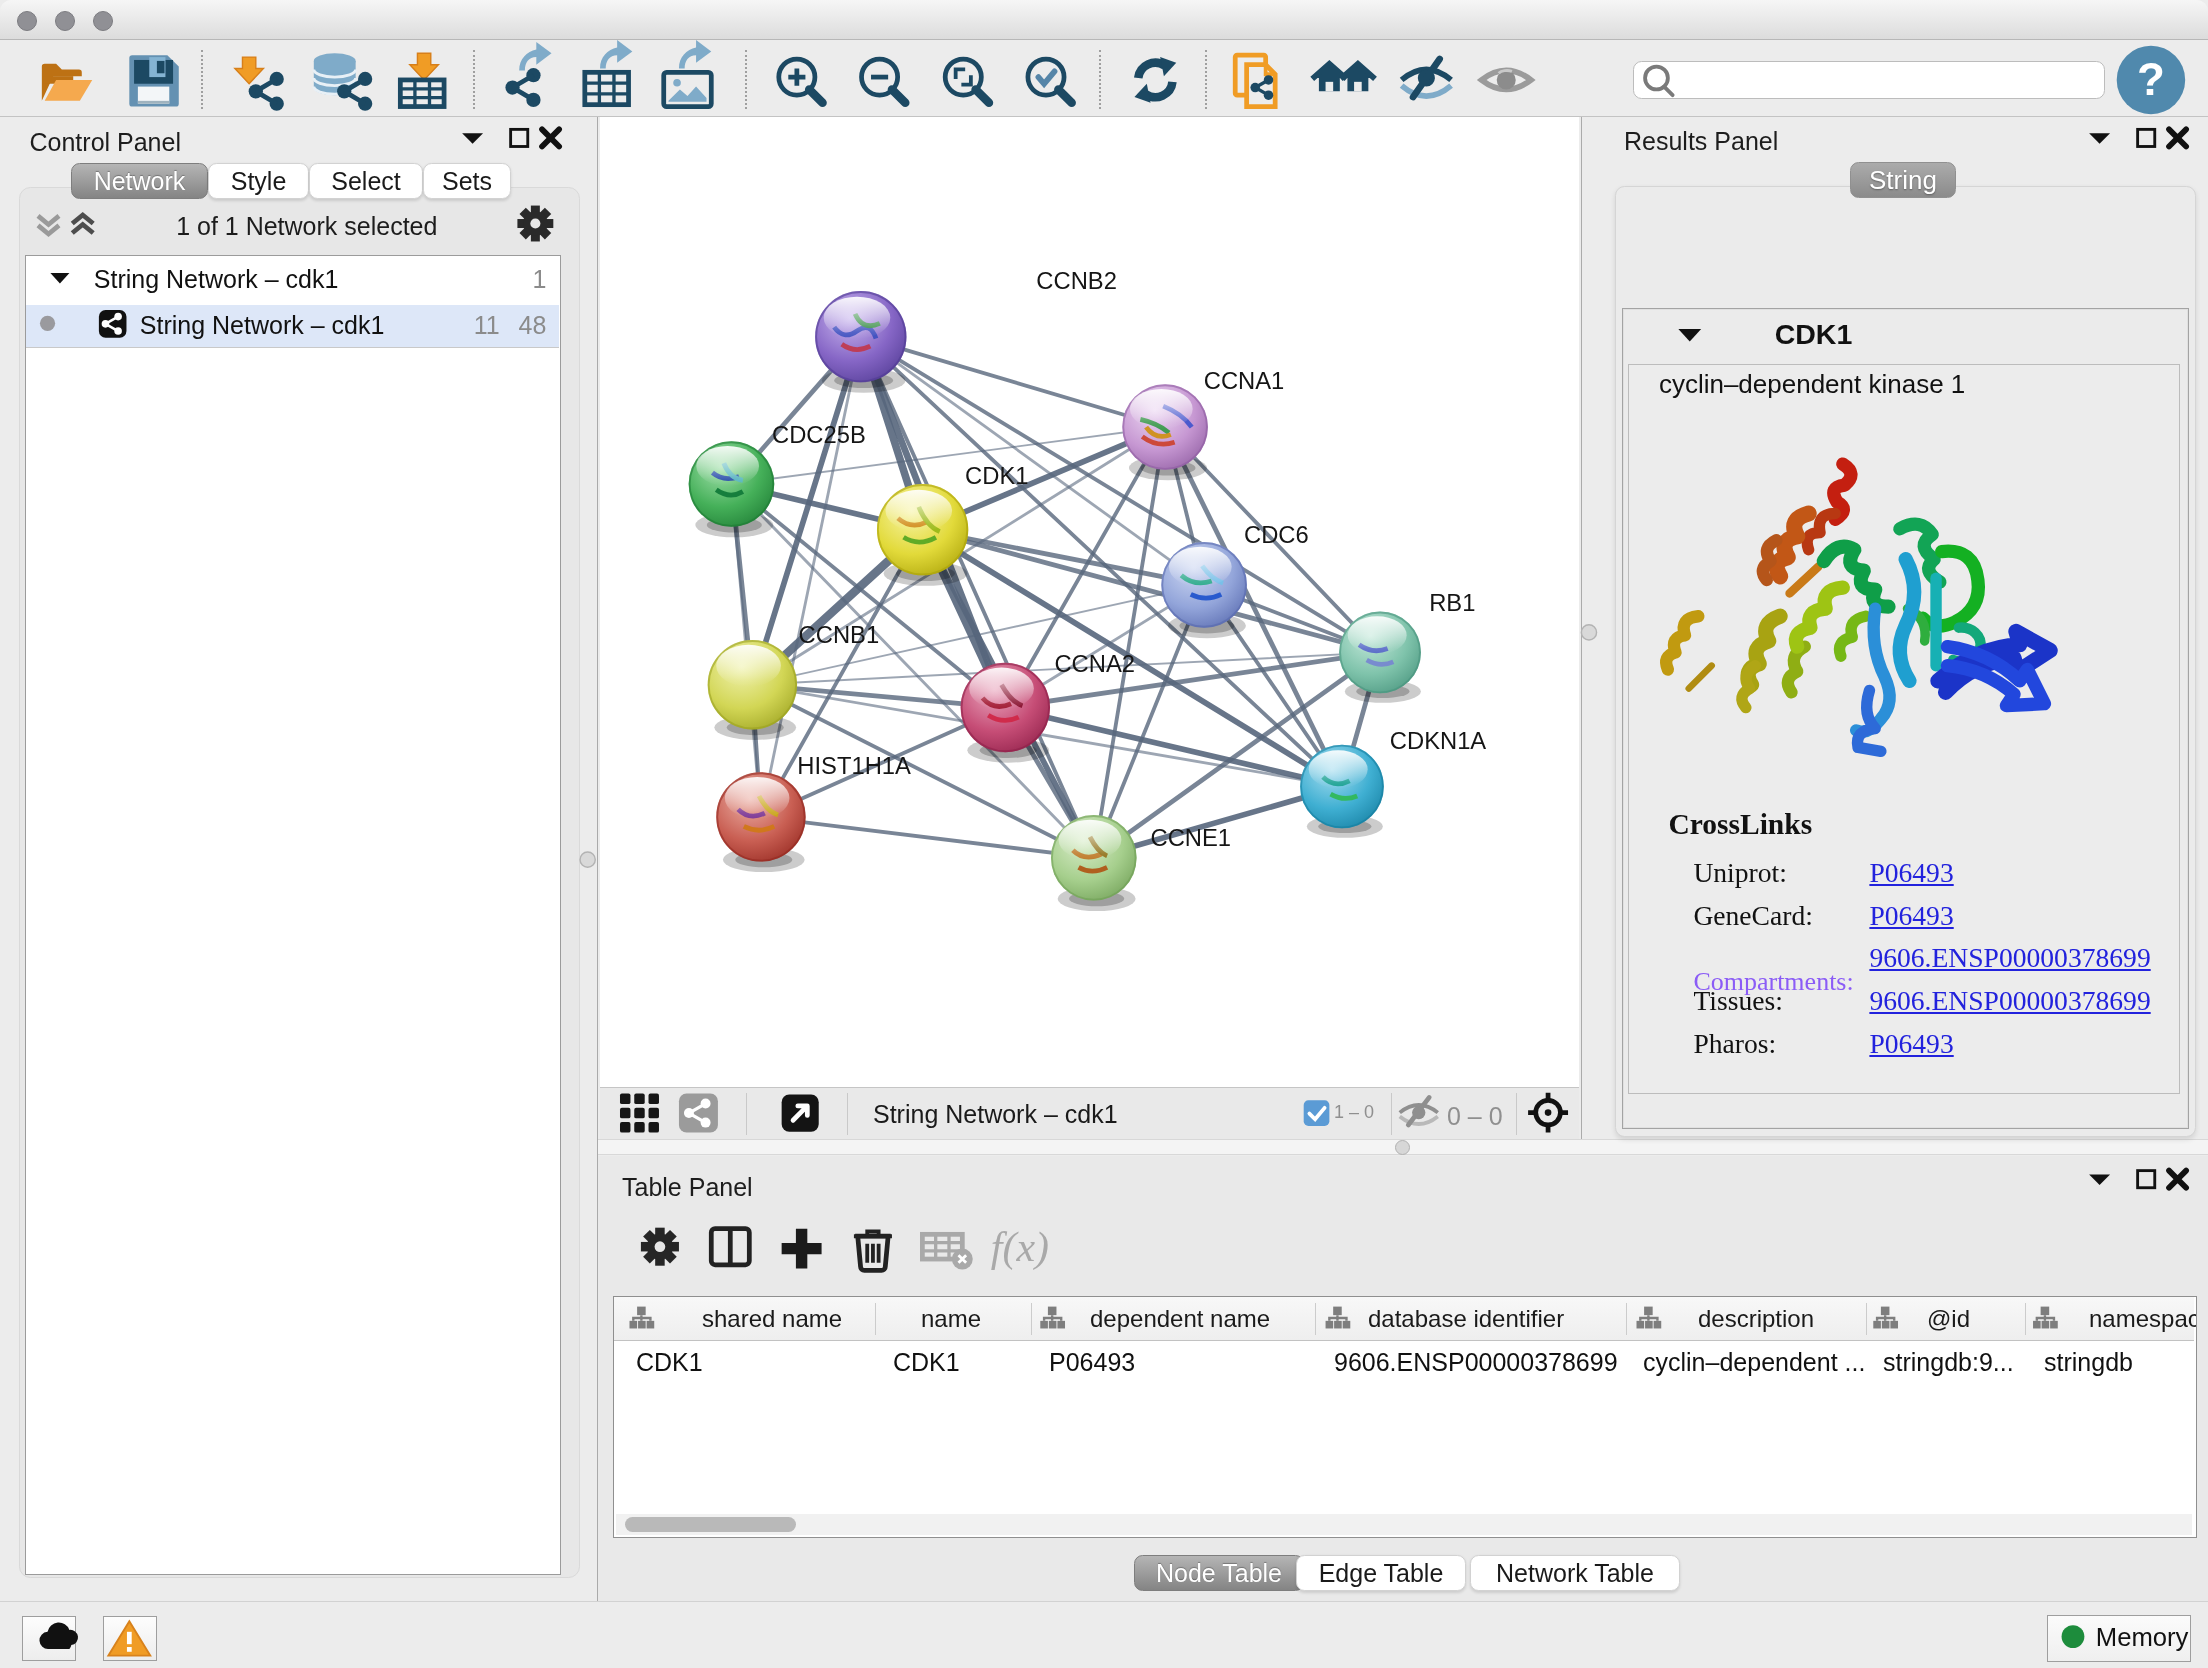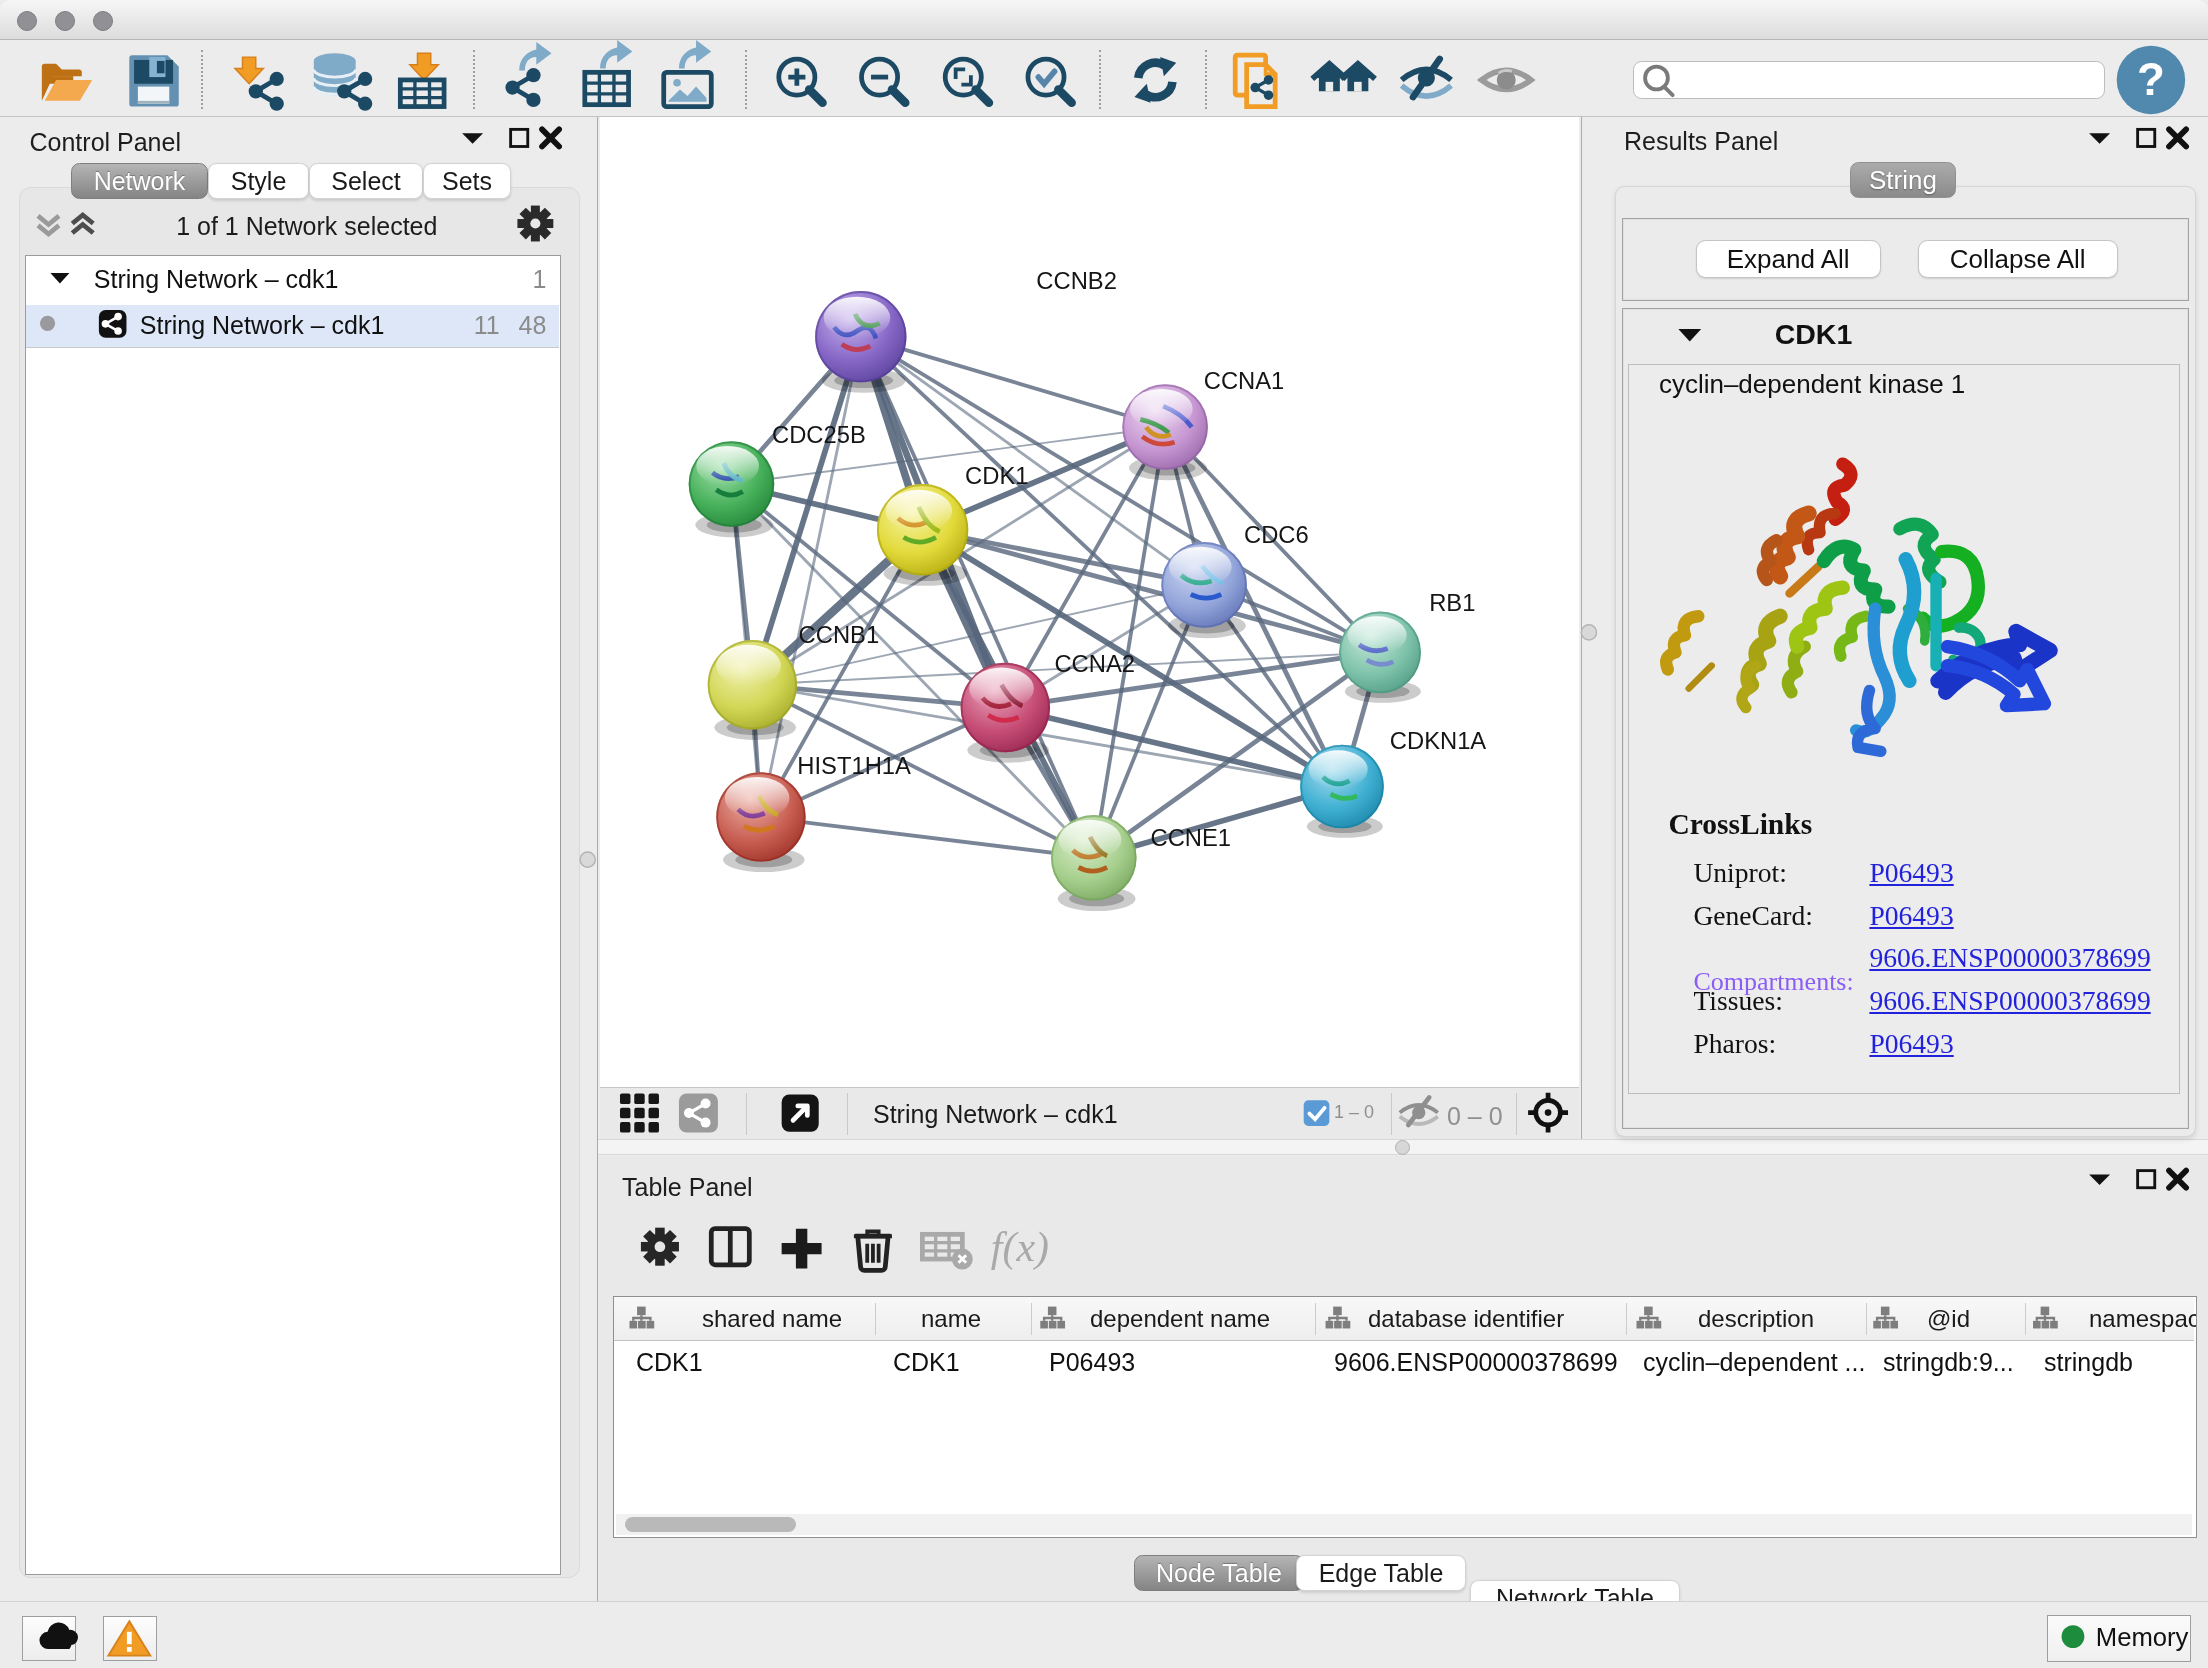--- a/index.html
+++ b/index.html
@@ -338,24 +338,20 @@
 </div>
 
 <div class="abs" id="hstrip">
     <div class="vcirc" style="left:797px;top:0px;"></div>
   </div>
 
 <div class="abs" id="rightpanel">
   <div class="paneltitle" style="position:absolute;left:42px;top:9.5px;">Results Panel</div>
   <div id="stringtab">String</div>
   <div id="rp-container">
-    <div class="rpbox" id="expandbtns">
-      <div class="btn" style="left:73px;width:185px;">Expand All</div>
-      <div class="btn" style="left:295px;width:200px;">Collapse All</div>
-    </div>
     <div class="rpbox" id="cdk1box">
       <div style="position:absolute;left:152px;top:8.6px;font-size:28.5px;font-weight:bold;color:#111;">CDK1</div>
       <div id="cdk1inner">
         <div style="position:absolute;left:29.5px;top:3.8px;font-size:26px;color:#111;">cyclin–dependent kinase 1</div>
         <div class="serif" style="position:absolute;left:39px;top:443px;font-size:29.5px;font-weight:bold;color:#111;">CrossLinks</div>
         <div class="serif" style="position:absolute;left:64px;top:492px;font-size:27.6px;color:#111;">Uniprot:</div>
         <div class="serif" style="position:absolute;left:64px;top:535px;font-size:27.6px;color:#111;">GeneCard:</div>
         <div class="serif" style="position:absolute;left:64px;top:602px;font-size:26px;color:#8b5cf6;">Compartments:</div>
         <div class="serif" style="position:absolute;left:64px;top:620px;font-size:27.6px;color:#111;">Tissues:</div>
         <div class="serif" style="position:absolute;left:64px;top:663px;font-size:27.6px;color:#111;">Pharos:</div>
@@ -396,21 +392,21 @@
       <div class="td" style="left:1269px;">stringdb:9...</div>
       <div class="td" style="left:1430px;">stringdb</div>
     </div>
     <div id="tpscroll">
         <div id="tpthumb"></div>
       </div>
   </div>
   <div id="tptabs">
     <div class="tab tabsel" style="left:0;width:170px;margin-left:12px;">Node Table</div>
     <div class="tab tabun" style="left:174px;width:170px;">Edge Table</div>
-    <div class="tab tabun" style="left:348px;width:210px;margin-top:25px;">Network Table</div>
+    <div class="tab tabun" style="left:348px;width:210px;">Network Table</div>
   </div>
 </div>
 
 <div class="abs" id="statusbar">
   <div class="sqbtn" style="left:22px;"></div>
   <div class="sqbtn" style="left:103px;"></div>
   <div id="memorybtn"></div>
 </div>
 <svg id="overlay" width="2208" height="1668" viewBox="0 0 2322 1754" style="position:absolute;left:0;top:0;pointer-events:none;">
 <g transform="translate(44,62)">

